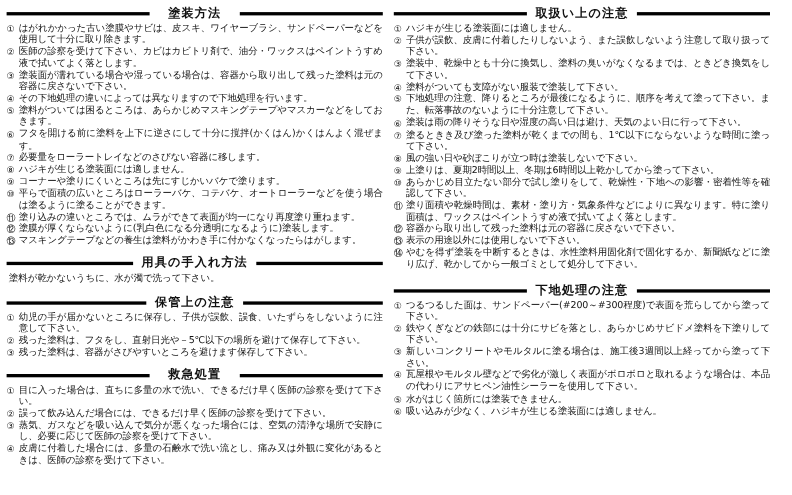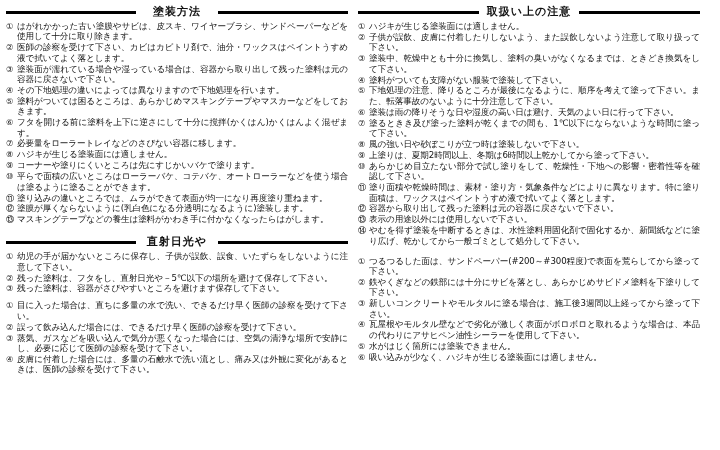--- a/index.html
+++ b/index.html
@@ -154,48 +154,61 @@
           </li>
         <li>
             <span class="num">⑬</span>
             <span class="txt">マスキングテープなどの養生は塗料がかわき手に付かなくなったらはがします。</span>
           </li>
       </ol>
     </div>
 
     <div class="spacer-sm"></div>
 
+    <div class="section">
+      <div class="heading">
+        <span class="bar left"></span>
+        <span class="bar right"></span>
+        <span class="title">用具の手入れ方法</span>
+      </div>
+      <p class="plain">塗料が乾かないうちに、水が濁で洗って下さい。</p>
+    </div>
 
     <div class="spacer-sm"></div>
 
     <div class="section">
       <div class="heading">
         <span class="bar left"></span>
         <span class="bar right"></span>
-        <span class="title">直射日光や</span>
+        <span class="title">保管上の注意</span>
       </div>
       <ol class="items">
         <li>
             <span class="num">①</span>
             <span class="txt">幼児の手が届かないところに保存し、子供が誤飲、誤食、いたずらをしないように注意して下さい。</span>
           </li>
         <li>
             <span class="num">②</span>
             <span class="txt">残った塗料は、フタをし、直射日光や－5℃以下の場所を避けて保存して下さい。</span>
           </li>
         <li>
             <span class="num">③</span>
             <span class="txt">残った塗料は、容器がさびやすいところを避けます保存して下さい。</span>
           </li>
       </ol>
     </div>
 
     <div class="spacer-sm"></div>
 
     <div class="section">
+      <div class="heading">
+        <span class="bar left"></span>
+        <span class="bar right"></span>
+        <span class="title">救急処置</span>
+      </div>
       <ol class="items">
         <li>
             <span class="num">①</span>
             <span class="txt">目に入った場合は、直ちに多量の水で洗い、できるだけ早く医師の診察を受けて下さい。</span>
           </li>
         <li>
             <span class="num">②</span>
             <span class="txt">誤って飲み込んだ場合には、できるだけ早く医師の診察を受けて下さい。</span>
           </li>
         <li>
@@ -275,20 +288,25 @@
         <li>
             <span class="num">⑭</span>
             <span class="txt">やむを得ず塗装を中断するときは、水性塗料用固化剤で固化するか、新聞紙などに塗り広げ、乾かしてから一般ゴミとして処分して下さい。</span>
           </li>
       </ol>
     </div>
 
     <div class="spacer-md"></div>
 
     <div class="section">
+      <div class="heading">
+        <span class="bar left"></span>
+        <span class="bar right"></span>
+        <span class="title">下地処理の注意</span>
+      </div>
       <ol class="items">
         <li>
             <span class="num">①</span>
             <span class="txt">つるつるした面は、サンドペーパー(#200～#300程度)で表面を荒らしてから塗って下さい。</span>
           </li>
         <li>
             <span class="num">②</span>
             <span class="txt">鉄やくぎなどの鉄部には十分にサビを落とし、あらかじめサビドメ塗料を下塗りして下さい。</span>
           </li>
         <li>

